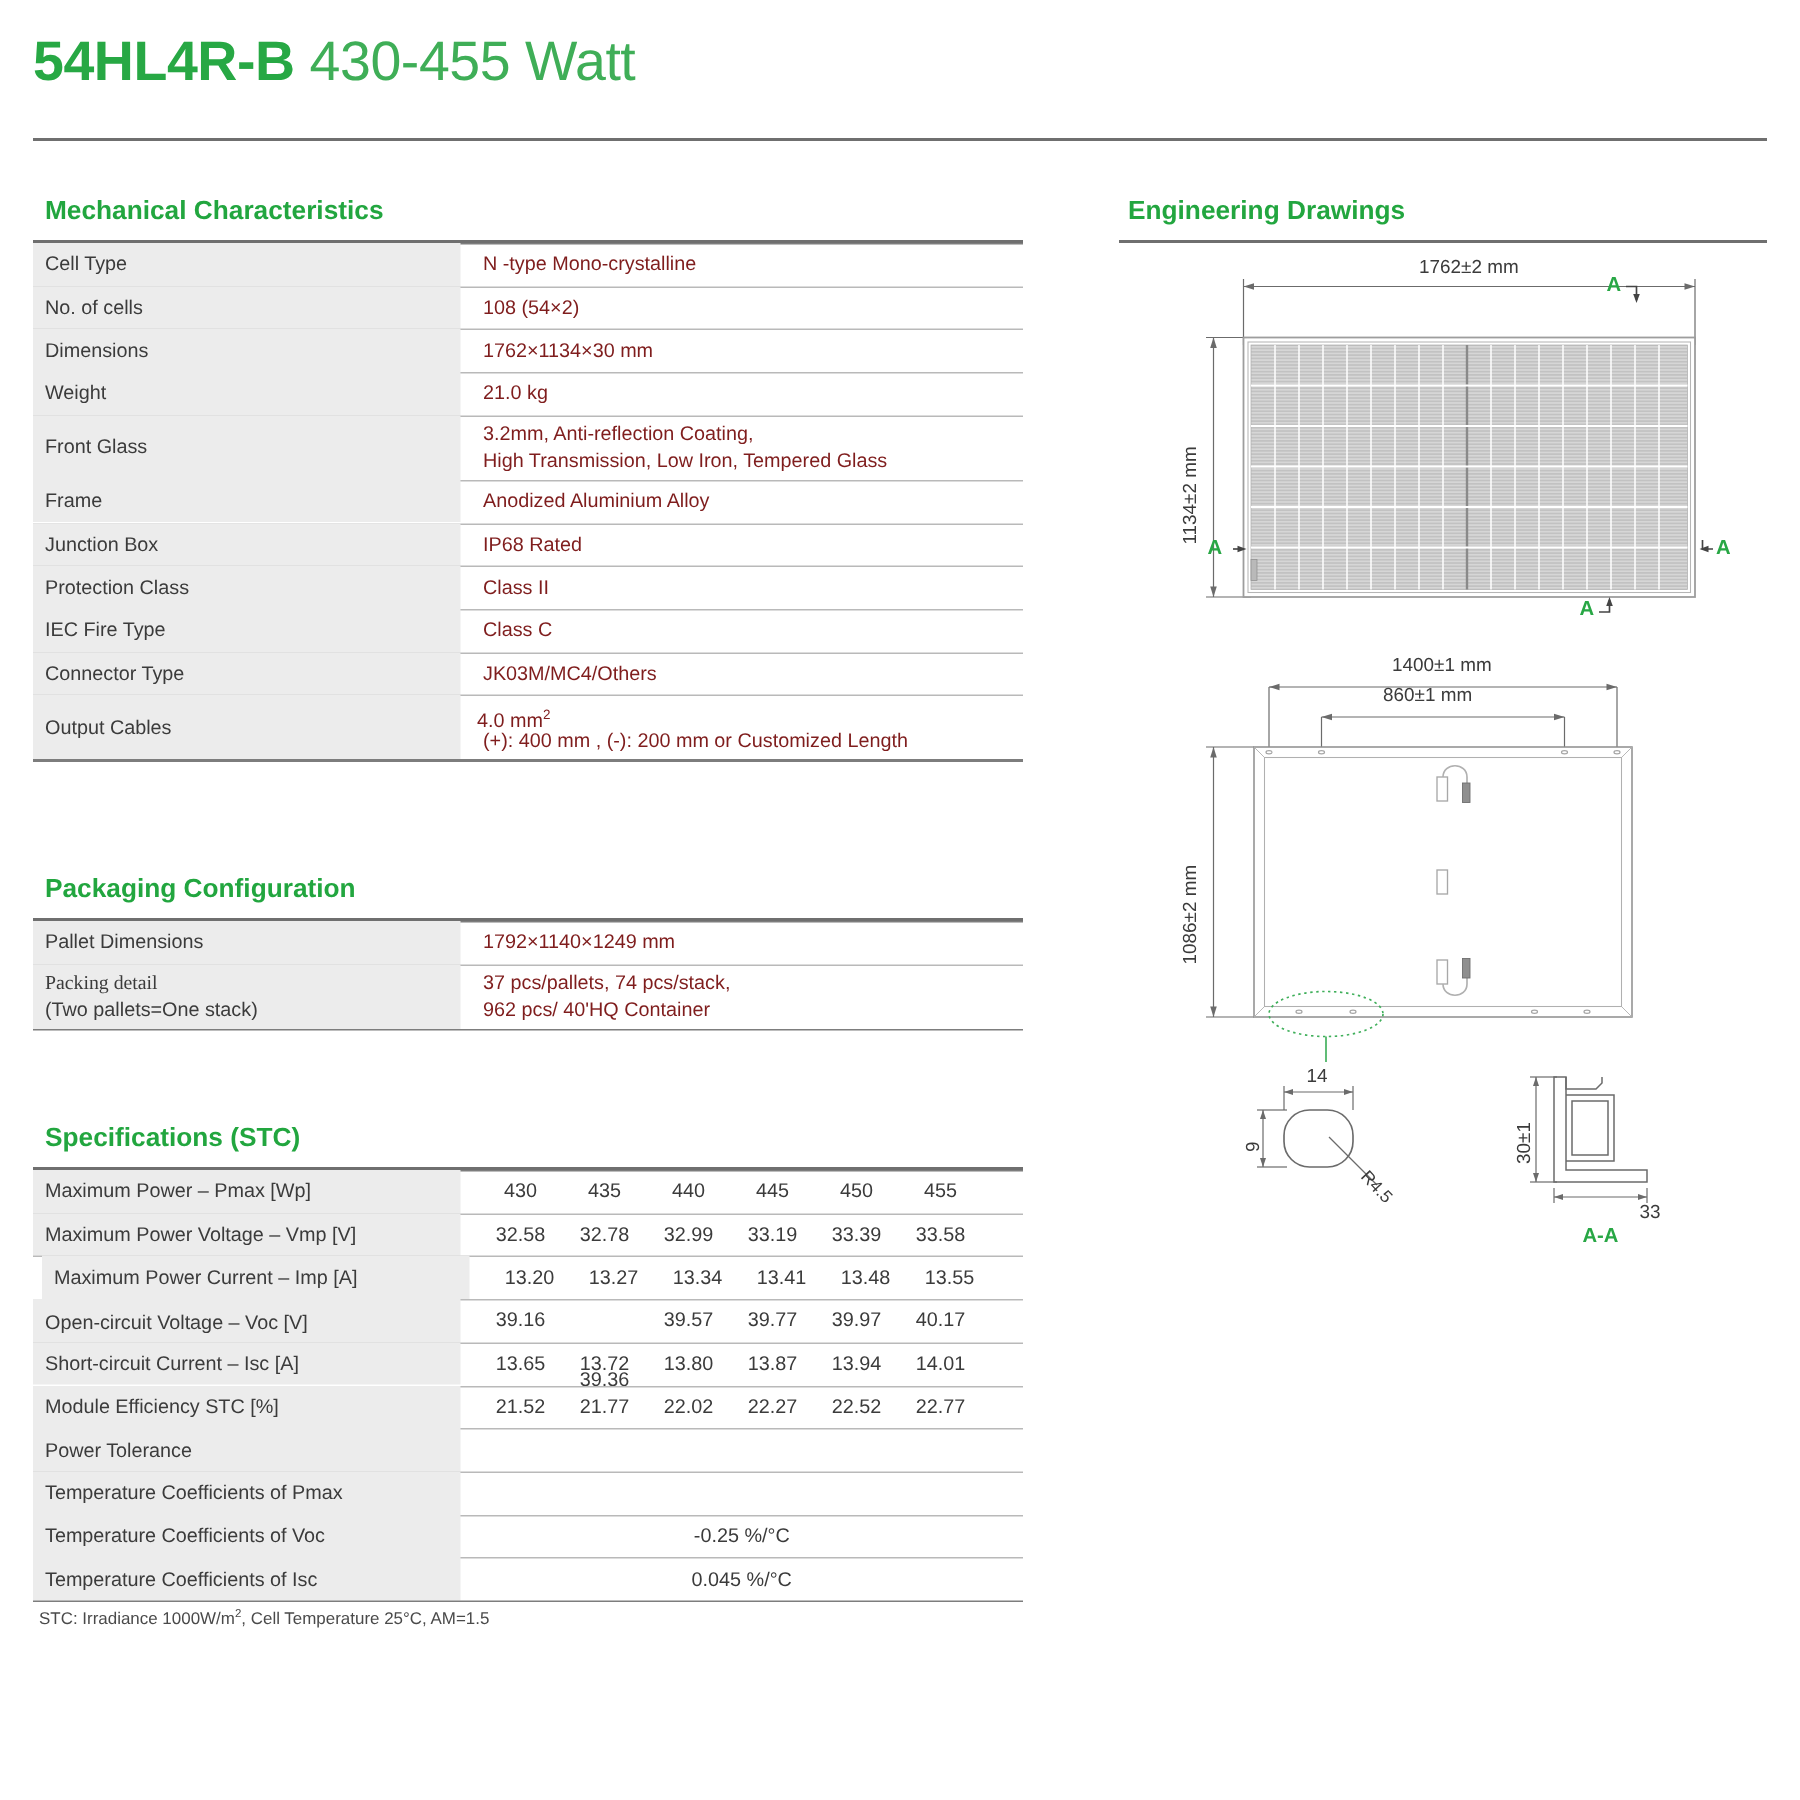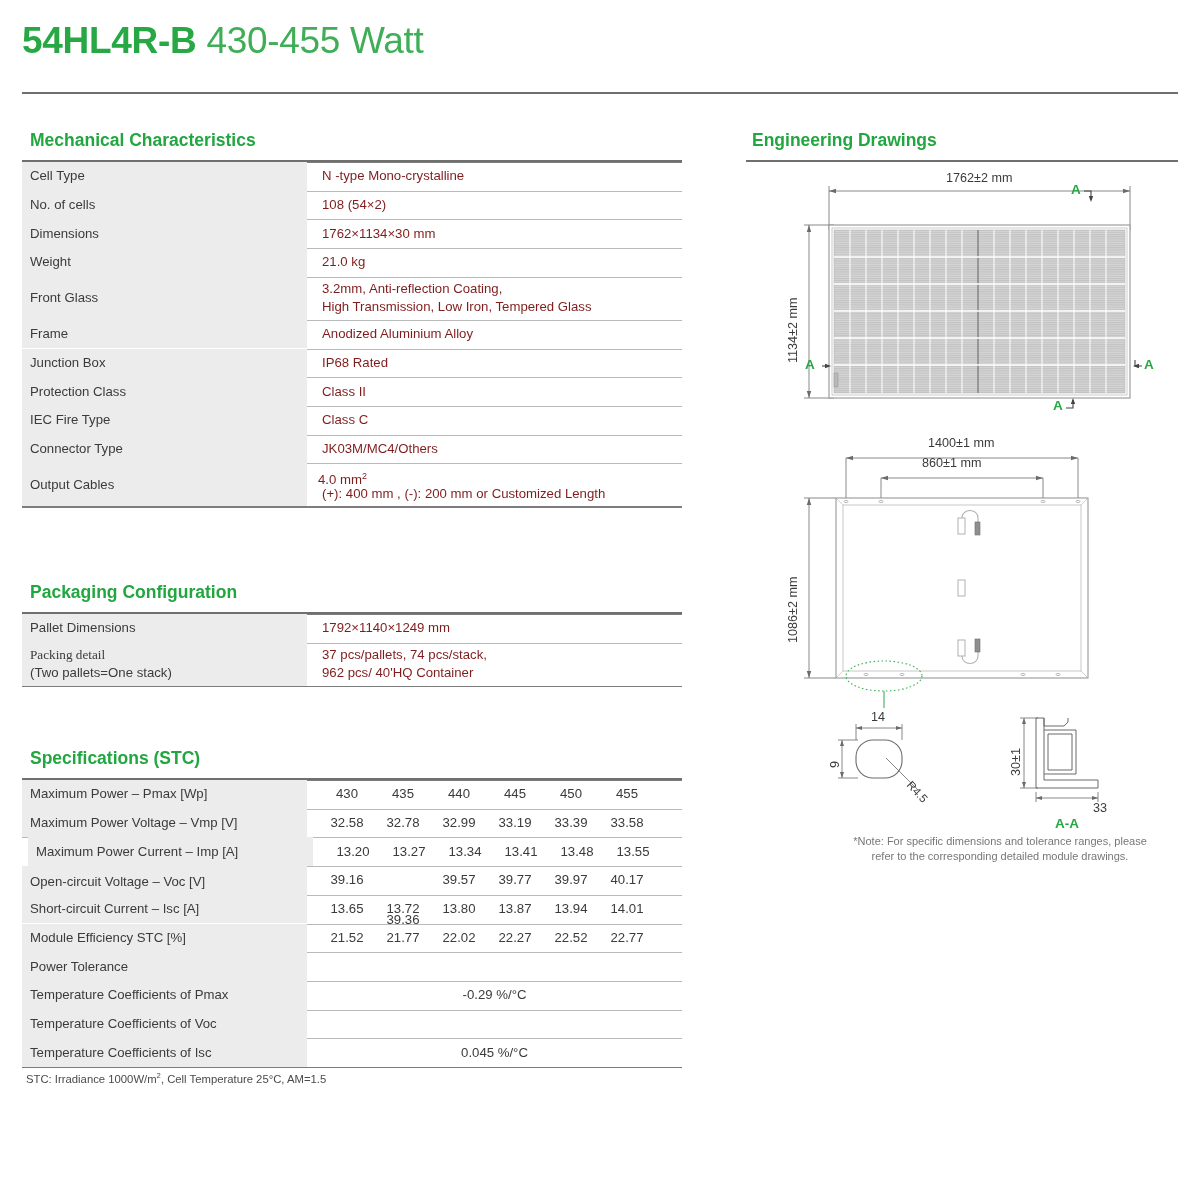--- a/index.html
+++ b/index.html
@@ -221,26 +221,26 @@
       </div>
       <div class="hr thin" style="top:172.2px;width:660px;"></div>
       <div class="row" style="position:absolute;left:0;top:172.2px;width:660px;height:28.7px;">
         <div class="shade" style="width:285px;"></div>
         <div class="lbl" style="top:6.35px;">Power Tolerance</div>
       </div>
       <div class="hr thin" style="top:200.89999999999998px;width:660px;"></div>
       <div class="row" style="position:absolute;left:0;top:200.89999999999998px;width:660px;height:28.7px;">
         <div class="shade" style="width:285px;"></div>
         <div class="lbl" style="top:6.35px;">Temperature Coefficients of Pmax</div>
-        <div class="cell-num" style="left:285px;top:6.35px;width:375px;">-0.29 %/°C</div>
       </div>
       <div class="hr thin" style="top:229.59999999999997px;width:660px;"></div>
       <div class="row" style="position:absolute;left:0;top:229.59999999999997px;width:660px;height:28.7px;">
         <div class="shade" style="width:285px;"></div>
         <div class="lbl" style="top:6.35px;">Temperature Coefficients of Voc</div>
+        <div class="cell-num" style="left:285px;top:6.35px;width:375px;">-0.25 %/°C</div>
       </div>
       <div class="hr thin" style="top:258.29999999999995px;width:660px;"></div>
       <div class="row" style="position:absolute;left:0;top:258.29999999999995px;width:660px;height:28.7px;">
         <div class="shade" style="width:285px;"></div>
         <div class="lbl" style="top:6.35px;">Temperature Coefficients of Isc</div>
         <div class="cell-num" style="left:285px;top:6.35px;width:375px;">0.045 %/°C</div>
       </div>
       <div class="hr thick" style="top:286.99999999999994px;width:660px;"></div>
     </div>
 
@@ -428,18 +428,14 @@
       <polygon points="352,98 346,96 346,100" fill="#6b6b6b"></polygon>
     </svg>
     <div class="dim-txt" style="left:125px;top:10px;">14</div>
     <div class="vtxt" style="left:82px;top:68px;">9</div>
     <div class="dim-txt sm" style="left:168px;top:78px;transform:rotate(47deg);transform-origin:left top;">R4.5</div>
     <div class="vtxt" style="left:263px;top:76px;">30±1</div>
     <div class="dim-txt" style="left:326px;top:101px;margin-left:21px;">33</div>
     <div class="mk" style="left:309px;top:116px;">A-A</div>
   </div>
 
-  <div class="note" style="left:830px;top:834px;">
-    <div>*Note: For specific dimensions and tolerance ranges, please</div>
-    <div>refer to the corresponding detailed module drawings.</div>
-  </div>
 
 </div>
 
 </body></html>

